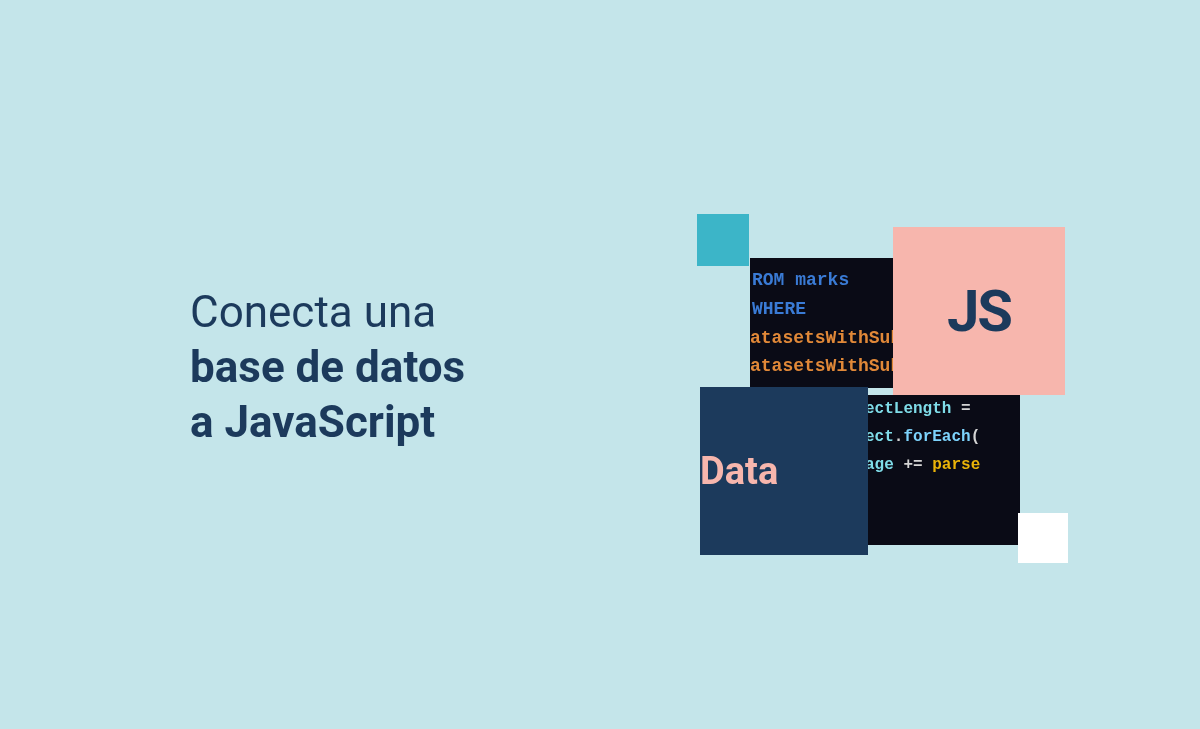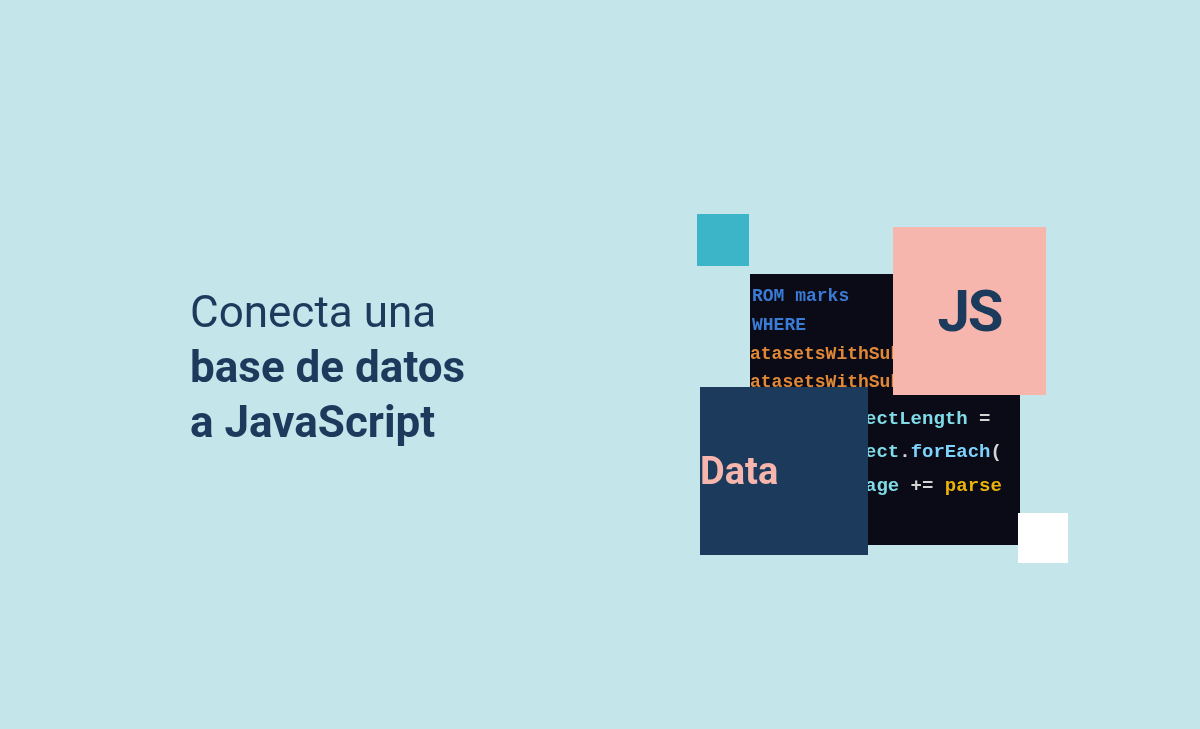--- a/index.html
+++ b/index.html
@@ -50,30 +50,29 @@
       top: 58px;
       width: 150px;
       height: 130px;
       background-color: #0a0b16;
       overflow: hidden;
       font-family: 'Courier New', monospace;
       font-size: 18px;
       font-weight: 600;
       line-height: 1.6;
       padding: 8px 0 0 0;
-      margin-top: 16px;
     }
     .code-bg-1 .line1 { color: #3a7bd5; padding-left: 2px; }
     .code-bg-1 .line2 { color: #e08838; padding-left: 0; }
     .code-bg-1 .line3 { color: #e08838; padding-left: 0; }
     .js-card {
       position: absolute;
       left: 243px;
       top: 27px;
-      width: 153px;
+      width: 172px;
       height: 168px;
       background-color: #f7b6ad;
       display: flex;
       align-items: center;
       justify-content: center;
     }
     .js-card span {
       font-size: 58px;
       font-weight: 700;
       color: #1c3a5c;
@@ -81,24 +80,24 @@
     }
     .code-bg-2 {
       position: absolute;
       left: 215px;
       top: 195px;
       width: 155px;
       height: 150px;
       background-color: #0a0b16;
       overflow: hidden;
       font-family: 'Courier New', monospace;
-      font-size: 19px;
+      font-size: 16px;
       font-weight: 600;
       line-height: 1.75;
-      padding-top: 8px;
+      padding-top: 0;
     }
     .code-bg-2 .l1 { color: #7fdce8; }
     .code-bg-2 .l1 .op { color: #d4d4d4; }
     .code-bg-2 .l2 { color: #7fdce8; }
     .code-bg-2 .l2 .dot { color: #d4d4d4; }
     .code-bg-2 .l2 .fn { color: #7dd3fc; }
     .code-bg-2 .l2 .par { color: #d4d4d4; }
     .code-bg-2 .l3 { color: #7fdce8; }
     .code-bg-2 .l3 .op { color: #d4d4d4; }
     .code-bg-2 .l3 .fn { color: #eab308; }

